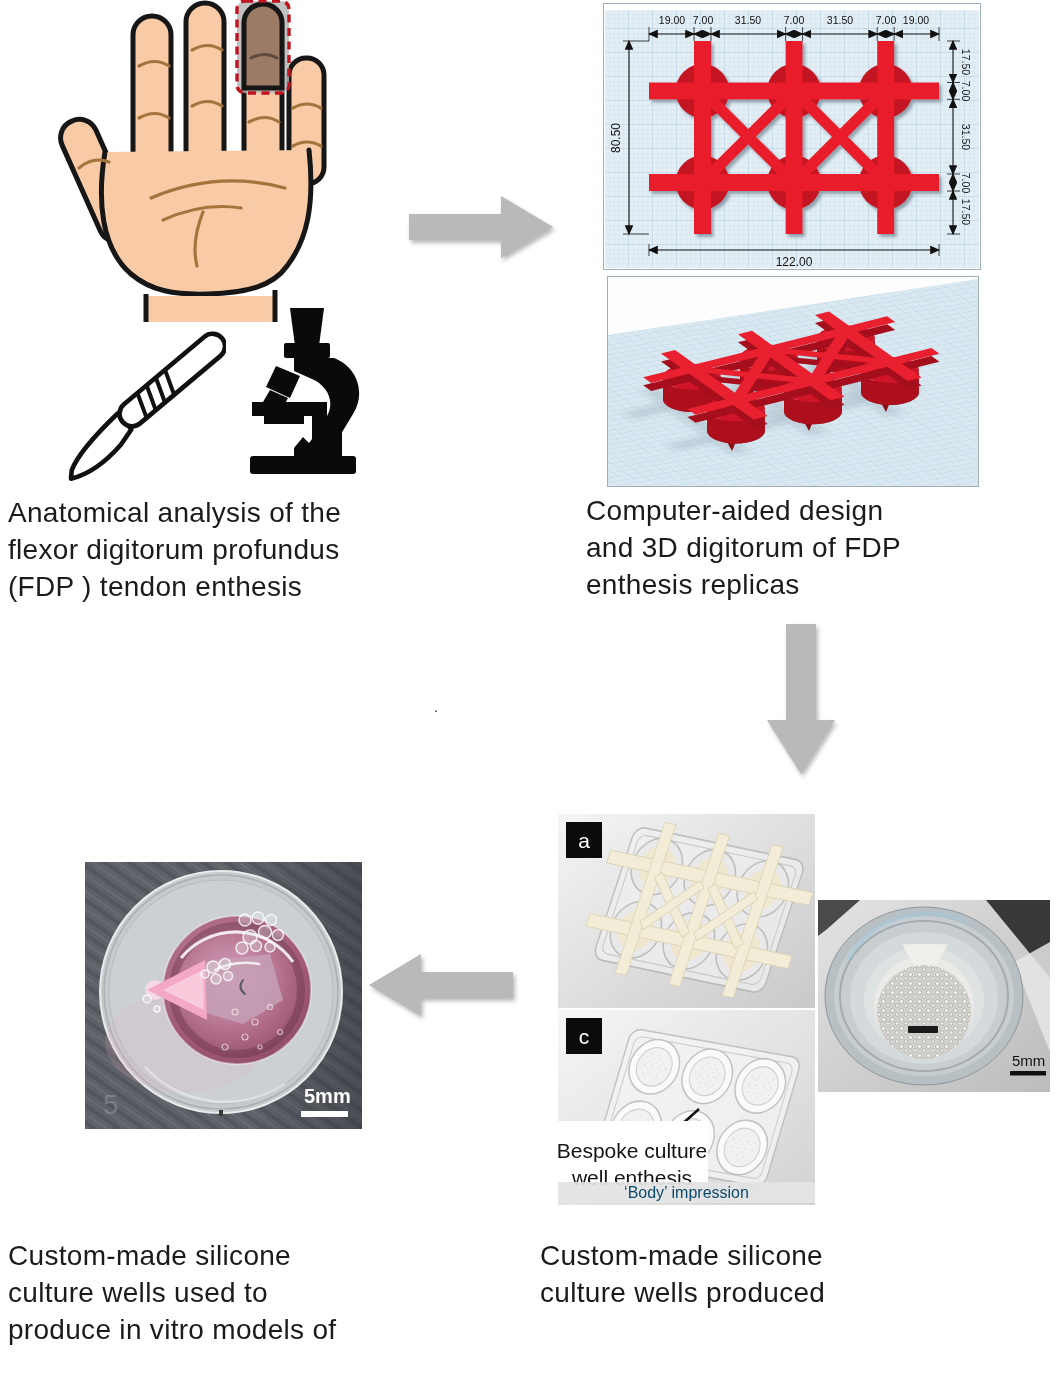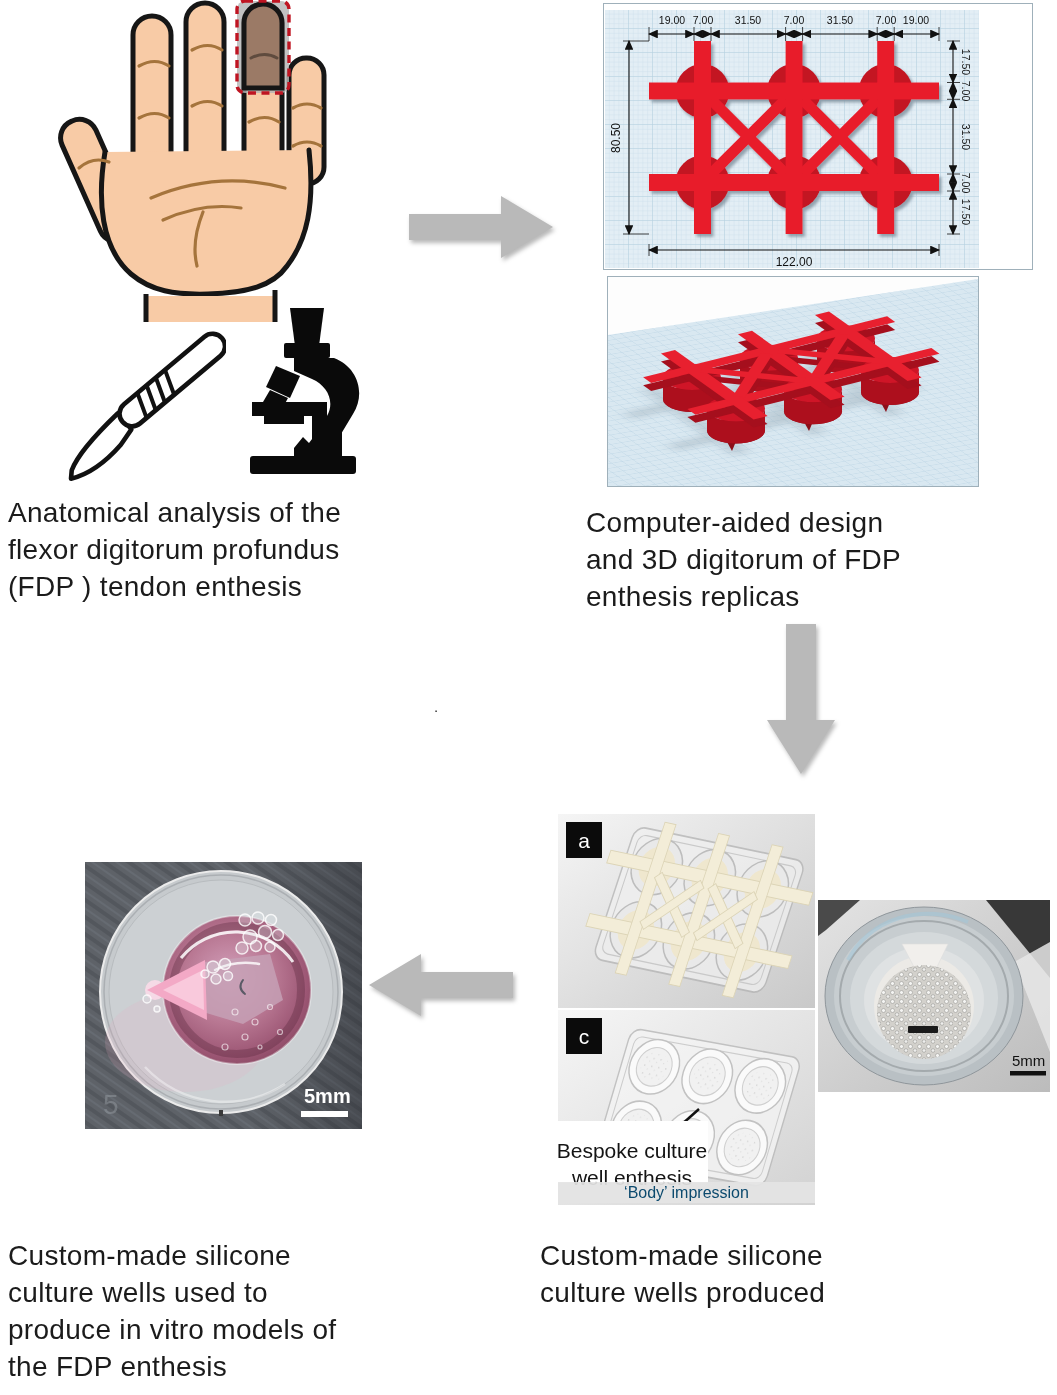--- a/index.html
+++ b/index.html
@@ -84,21 +84,21 @@
   <div class="cap" style="left:8px;top:494px;width:434px">
     <div>Anatomical analysis of the</div>
     <div>flexor digitorum profundus</div>
     <div>(FDP ) tendon enthesis</div>
   </div>
 
   <svg class="arrow" style="left:403px;top:188px" width="158" height="78" viewBox="0 0 158 78">
     <polygon points="6,26 98,26 98,8 150,39 98,70 98,52 6,52" fill="#b9b9b9"></polygon>
   </svg>
 
-  <div class="panel" style="left:603px;top:3px;width:430px;height:267px">
+  <div class="panel" style="left:603px;top:3px;width:378px;height:267px">
   <svg width="376" height="265" viewBox="0 0 376 265">
     <defs>
       <pattern id="g1" width="4.8" height="4.8" patternUnits="userSpaceOnUse">
         <path d="M4.8 0 H0 V4.8" fill="none" stroke="#c8dde9" stroke-width="0.7"></path>
       </pattern>
       <pattern id="g2" width="24" height="24" patternUnits="userSpaceOnUse">
         <path d="M24 0 H0 V24" fill="none" stroke="#b2cfdf" stroke-width="0.9"></path>
       </pattern>
       <marker id="ar" markerWidth="9" markerHeight="8" refX="8" refY="4" orient="auto-start-reverse">
         <path d="M0,0 L9,4 L0,8 z" fill="#111"></path>
@@ -250,21 +250,21 @@
         <ellipse cx="282" cy="115" rx="29" ry="13" fill="#93101b"></ellipse>
         <path d="M253,93 v22 a29,13 0 0 0 58,0 v-22 a29,13 0 0 1 -58,0 z" fill="#ad0f1d"></path>
         <ellipse cx="282" cy="93" rx="29" ry="13" fill="#cf1527"></ellipse>
       </g>
     </g>
     <use href="#lat" xlink:href="#lat" transform="matrix(2.0,-0.5,1.15,0.82,15,94)" fill="#a50f1d"></use>
     <use href="#lat" xlink:href="#lat" transform="matrix(2.0,-0.5,1.15,0.82,15,86)" fill="#e8202f"></use>
   </svg>
   </div>
 
-  <div class="cap" style="left:586px;top:504px;width:414px">
+  <div class="cap" style="left:586px;top:492px;width:414px">
     <div>Computer-aided design</div>
     <div>and 3D digitorum of FDP</div>
     <div>enthesis replicas</div>
   </div>
 
   <svg class="arrow" style="left:761px;top:618px" width="80" height="164" viewBox="0 0 80 164">
     <polygon points="25,6 55,6 55,102 74,102 40,156 6,102 25,102" fill="#b9b9b9"></polygon>
   </svg>
 
   <div class="stray" style="left:434px;top:704px">.</div>
@@ -478,16 +478,15 @@
     <rect x="134" y="248" width="4" height="6" fill="#3a3a3a"></rect>
     <text x="219" y="241" font-size="20" font-weight="bold" fill="#fff">5mm</text>
     <rect x="216" y="249" width="47" height="6" fill="#fff"></rect>
   </svg>
   </div>
 
   <div class="cap" style="left:8px;top:1237px;width:434px">
     <div>Custom-made silicone</div>
     <div>culture wells used to</div>
     <div>produce in vitro models of</div>
-    <div>the FDP enthesis</div>
   </div>
 
 </div>
 
 </body></html>

